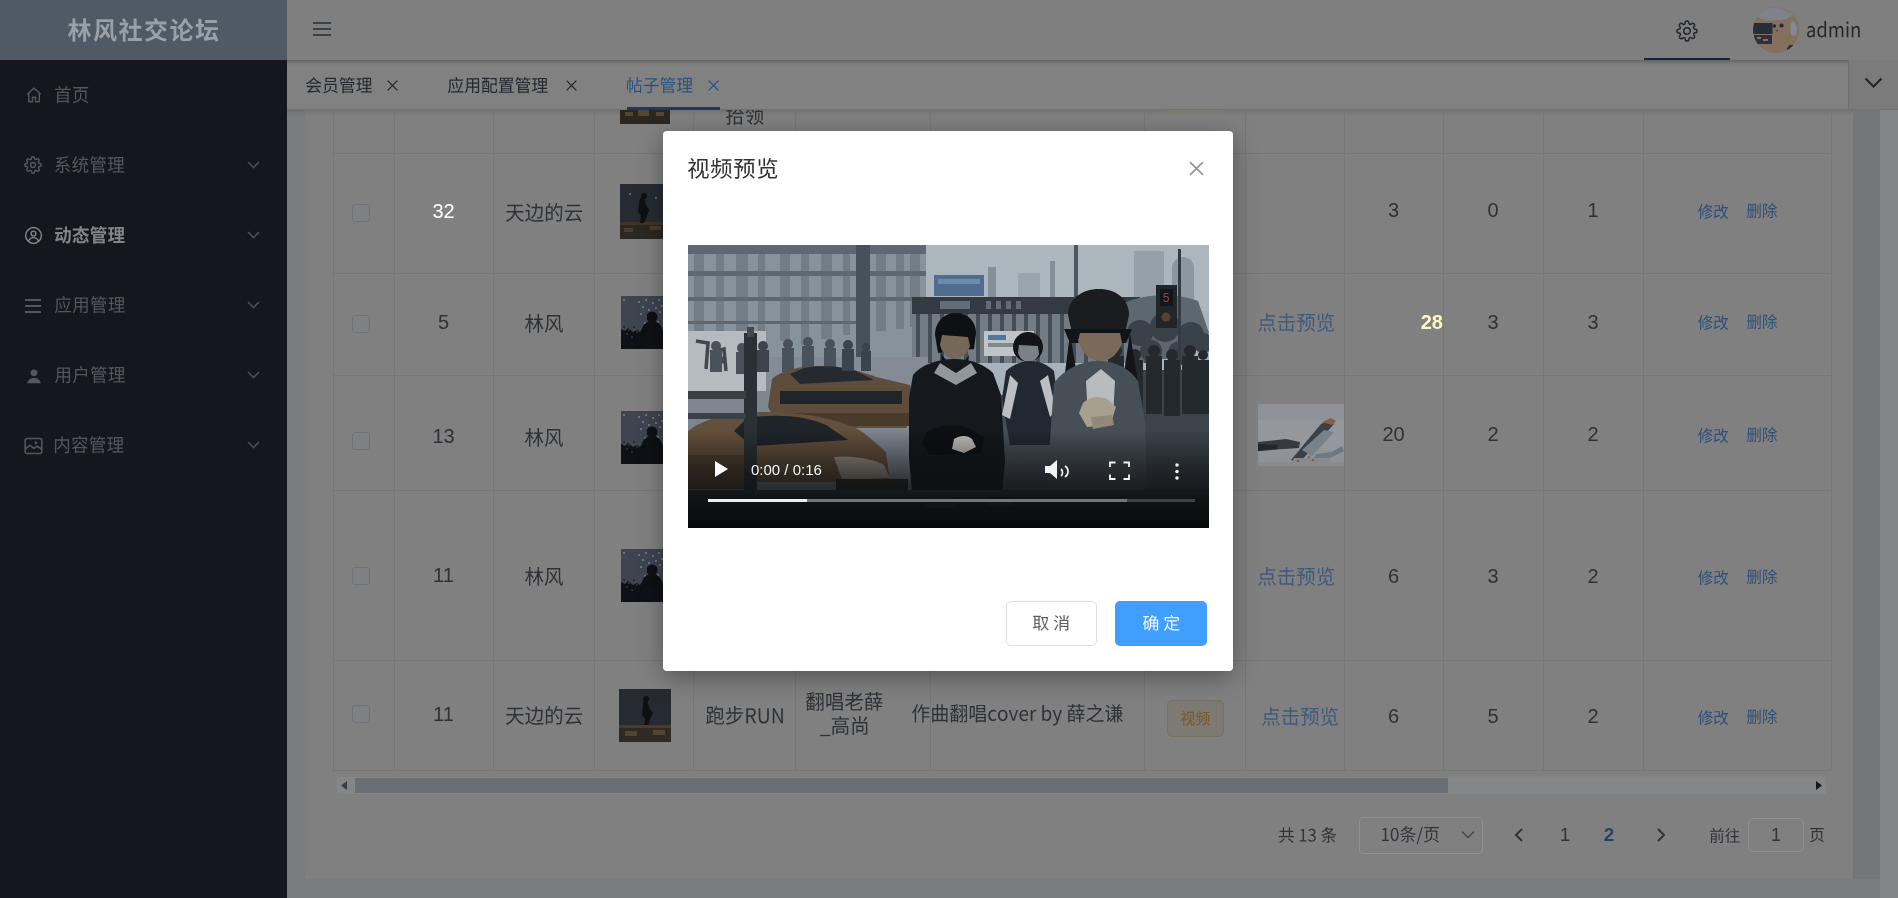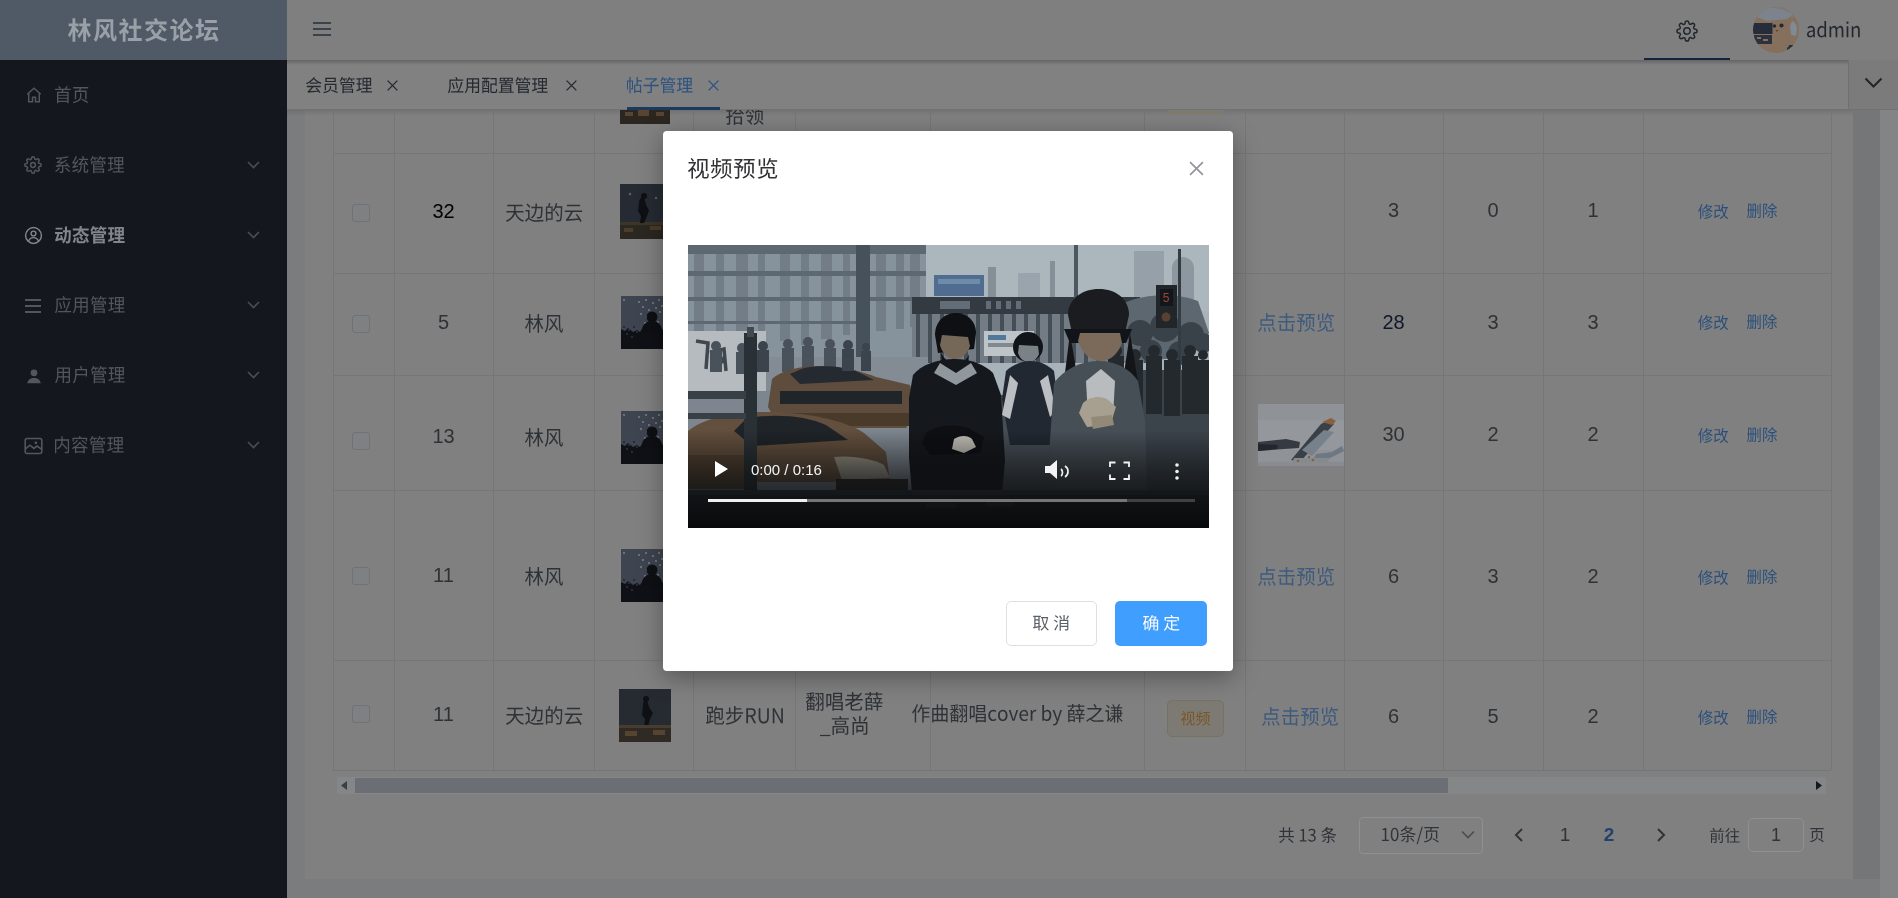--- a/index.html
+++ b/index.html
@@ -120,21 +120,21 @@
 <div class="a" style="left:1543px;top:110px;width:1px;height:660px;background:#757678;"></div>
 <div class="a" style="left:1643px;top:110px;width:1px;height:660px;background:#757678;"></div>
 <div class="a" style="left:1831px;top:110px;width:1px;height:660px;background:#757678;"></div>
 <div class="a" style="left:333px;top:153px;width:1498px;height:1px;background:#757678;"></div>
 <div class="a" style="left:333px;top:273px;width:1498px;height:1px;background:#757678;"></div>
 <div class="a" style="left:333px;top:375px;width:1498px;height:1px;background:#757678;"></div>
 <div class="a" style="left:333px;top:490px;width:1498px;height:1px;background:#757678;"></div>
 <div class="a" style="left:333px;top:660px;width:1498px;height:1px;background:#757678;"></div>
 <div class="a" style="left:333px;top:770px;width:1498px;height:1px;background:#757678;"></div>
 <div class="a" style="left:352px;top:204px;width:18px;height:18px;border:1px solid #6f7276;border-radius:3px;box-sizing:border-box;background:#7e8082;"></div>
-<div class="a" style="left:394px;top:199px;width:99px;text-align:center;font-size:20px;font-weight:normal;color:#000000;line-height:24px;">32</div>
+<div class="a" style="left:394px;top:199px;width:99px;text-align:center;font-size:20px;font-weight:normal;color:#ffffff;line-height:24px;">32</div>
 <div class="a" style="left:505.9px;top:202.5px"><svg width="78" height="20" viewBox="0 0 78 20">
       <g fill="#2e3236" transform="translate(-0.81,17.28) scale(0.019500,-0.020475)">
         <path transform="translate(0 0)" d="M542 418Q591 261 697 149Q803 37 966 -10Q958 -18 948 -29Q938 -41 929 -54Q921 -67 915 -77Q803 -40 717 27Q632 94 571 188Q511 282 473 400ZM102 763H894V687H102ZM66 455H937V379H66ZM454 737H533V568Q533 506 525 437Q517 369 493 299Q469 229 420 161Q372 94 292 33Q211 -28 91 -78Q86 -69 77 -57Q69 -45 60 -34Q50 -22 42 -15Q155 31 230 87Q306 143 351 204Q395 265 418 328Q440 391 447 452Q454 514 454 568Z"></path>
         <path transform="translate(1000 0)" d="M342 661H877V589H342ZM845 661H921Q921 661 921 654Q921 647 921 639Q921 630 920 625Q915 497 910 408Q904 319 897 262Q889 204 880 171Q871 138 858 123Q843 104 825 96Q807 88 781 86Q758 84 719 85Q681 85 639 87Q637 105 630 126Q624 147 613 164Q657 160 696 159Q734 159 751 159Q765 158 774 161Q784 163 791 171Q801 182 809 213Q817 243 823 298Q829 354 835 440Q840 525 845 647ZM553 825H632Q629 706 621 597Q612 488 587 393Q561 297 509 219Q457 141 367 85Q358 98 343 114Q328 130 313 140Q398 191 446 262Q494 334 516 423Q538 511 545 613Q551 715 553 825ZM249 501V72H173V427H42V501ZM82 784 140 825Q168 800 198 770Q228 741 254 711Q281 682 297 660L236 612Q220 635 195 666Q169 696 139 727Q110 758 82 784ZM209 124Q234 124 257 104Q281 84 325 56Q375 24 441 15Q508 6 596 6Q642 6 693 8Q743 9 793 12Q844 15 890 18Q936 22 974 26Q969 16 964 1Q959 -15 955 -30Q951 -46 950 -58Q923 -60 879 -62Q835 -64 783 -65Q732 -67 681 -68Q631 -69 593 -69Q495 -69 428 -58Q361 -46 306 -12Q275 9 249 30Q224 51 208 51Q192 51 171 33Q151 14 128 -16Q105 -46 80 -82L24 -9Q76 49 124 86Q171 124 209 124Z"></path>
         <path transform="translate(2000 0)" d="M131 679H435V25H131V93H366V612H131ZM87 679H156V-54H87ZM126 401H402V335H126ZM240 842 321 828Q306 781 288 733Q271 685 256 651L195 666Q204 691 212 722Q221 753 228 785Q236 817 240 842ZM578 682H885V613H578ZM858 682H929Q929 682 929 675Q929 668 929 658Q929 649 928 644Q922 472 916 353Q911 234 903 158Q895 83 884 41Q874 -1 859 -19Q842 -41 824 -50Q805 -58 778 -61Q753 -63 712 -62Q672 -62 629 -59Q628 -43 622 -22Q615 -1 604 13Q654 9 694 8Q735 7 753 7Q768 7 778 10Q787 14 796 24Q808 37 818 78Q827 118 834 193Q841 268 847 385Q853 501 858 666ZM598 844 670 828Q652 753 627 682Q601 610 571 547Q540 484 506 436Q499 442 488 450Q476 459 464 467Q452 474 443 479Q478 524 507 582Q536 641 559 708Q582 775 598 844ZM552 423 611 456Q639 421 669 379Q700 337 726 298Q753 259 769 229L705 189Q690 220 665 260Q639 301 609 343Q580 386 552 423Z"></path>
         <path transform="translate(3000 0)" d="M165 760H842V684H165ZM56 478H945V401H56ZM620 277 688 312Q731 256 776 191Q821 127 860 67Q899 6 924 -41L852 -83Q828 -36 789 27Q750 89 706 155Q661 221 620 277ZM141 -44Q139 -34 134 -19Q129 -4 123 12Q118 28 112 40Q130 44 148 64Q166 83 189 114Q202 129 226 163Q250 197 280 245Q309 292 339 347Q369 402 393 457L484 426Q444 347 396 271Q349 194 299 126Q249 58 199 4V2Q199 2 190 -3Q182 -7 170 -15Q159 -22 150 -29Q141 -37 141 -44ZM141 -44 140 20 197 52 802 98Q804 81 809 60Q814 39 818 26Q674 14 570 5Q467 -4 396 -11Q325 -17 279 -21Q234 -26 208 -29Q181 -33 166 -36Q152 -39 141 -44Z"></path>
       </g>
     </svg></div>
 <svg class="a" style="left:620px;top:184px" width="48" height="55" viewBox="0 0 48 55">
     <rect width="48" height="55" fill="#262b33"></rect>
@@ -202,21 +202,21 @@
     </g>
   </svg>
 <div class="a" style="left:1258.0px;top:312.6px"><svg width="77" height="20" viewBox="0 0 77 20">
       <g fill="#3e5a7d" transform="translate(-0.81,17.22) scale(0.019500,-0.020475)">
         <path transform="translate(0 0)" d="M455 840H530V499H455ZM237 465V286H760V465ZM166 536H835V216H166ZM490 734H910V663H490ZM340 128 411 134Q419 103 424 66Q430 30 433 -4Q437 -37 437 -61L361 -71Q361 -46 358 -12Q356 22 351 59Q346 96 340 128ZM547 127 615 142Q631 112 645 76Q660 41 672 8Q685 -25 690 -50L617 -69Q612 -44 601 -10Q590 24 576 60Q562 96 547 127ZM751 135 818 161Q844 129 869 93Q895 57 917 21Q939 -14 951 -42L880 -72Q869 -44 848 -8Q827 28 801 66Q776 103 751 135ZM177 155 248 136Q224 78 188 19Q151 -40 110 -79L42 -46Q82 -12 118 44Q154 99 177 155Z"></path>
         <path transform="translate(1000 0)" d="M139 685H868V610H139ZM65 453H937V378H65ZM464 839H542V1H464ZM775 301H852V-80H775ZM148 301H227V50H825V-23H148Z"></path>
         <path transform="translate(2000 0)" d="M59 792H384V725H59ZM38 470H420V403H38ZM203 441H275V8Q275 -22 267 -39Q259 -56 238 -65Q217 -74 182 -76Q148 -78 96 -78Q94 -63 87 -42Q80 -22 72 -6Q111 -7 143 -7Q174 -7 184 -7Q195 -6 199 -3Q203 0 203 10ZM361 792H377L391 796L437 764Q414 726 383 686Q352 646 319 611Q286 575 255 549Q248 559 235 571Q222 584 212 592Q240 616 268 648Q296 680 321 714Q346 749 361 778ZM399 470H409L420 473L467 460Q448 403 425 342Q403 282 383 241L326 256Q338 281 351 316Q364 350 376 388Q389 425 399 459ZM88 608 129 656Q167 632 211 603Q254 573 295 545Q335 517 361 496L318 441Q293 462 253 492Q213 521 170 552Q126 583 88 608ZM464 796H959V728H464ZM684 763 767 752Q752 709 737 665Q722 621 709 589L644 603Q655 637 666 682Q678 727 684 763ZM670 495H741V294Q741 247 732 197Q723 146 694 97Q665 49 608 5Q552 -40 456 -75Q449 -63 436 -47Q423 -31 410 -21Q499 9 552 47Q604 85 629 128Q654 171 662 214Q670 257 670 295ZM725 88 775 134Q806 110 841 81Q877 52 908 24Q940 -5 960 -26L908 -79Q889 -56 858 -27Q827 2 792 33Q757 63 725 88ZM500 628H919V154H846V559H570V152H500Z"></path>
         <path transform="translate(3000 0)" d="M578 738H935V671H578ZM586 841 658 826Q642 765 620 706Q598 646 571 594Q545 543 515 503Q508 508 497 516Q485 523 473 530Q461 537 451 541Q497 597 531 677Q566 757 586 841ZM644 626 708 653Q735 630 761 602Q788 573 809 546Q831 518 844 496L777 464Q764 487 743 516Q721 544 696 573Q670 602 644 626ZM115 784H188V502H115ZM324 830H397V469H324ZM528 183H603V27Q603 9 613 3Q623 -2 658 -2Q667 -2 688 -2Q710 -2 736 -2Q763 -2 786 -2Q809 -2 820 -2Q840 -2 850 5Q861 12 865 34Q869 57 871 102Q883 93 903 86Q922 79 937 76Q933 19 922 -12Q912 -42 890 -54Q867 -66 827 -66Q821 -66 803 -66Q785 -66 762 -66Q740 -66 716 -66Q693 -66 675 -66Q657 -66 651 -66Q602 -66 576 -58Q549 -50 538 -30Q528 -10 528 26ZM457 326H535V246Q535 215 527 180Q519 146 495 111Q471 76 425 42Q379 8 303 -24Q227 -55 114 -82Q109 -73 101 -62Q93 -51 84 -40Q75 -29 66 -22Q176 1 247 28Q319 55 361 83Q403 112 424 141Q444 169 450 197Q457 224 457 248ZM196 439H819V127H741V372H270V121H196Z"></path>
       </g>
     </svg></div>
-<div class="a" style="left:1344px;top:310px;width:99px;text-align:center;font-size:20px;font-weight:normal;color:#0f172a;line-height:24px;">28</div>
+<div class="a" style="left:1344px;top:310px;width:99px;text-align:right;font-size:20px;font-weight:bold;color:#fef9c3;line-height:24px;">28</div>
 <div class="a" style="left:1443px;top:310px;width:100px;text-align:center;font-size:20px;font-weight:normal;color:#2e3236;line-height:24px;">3</div>
 <div class="a" style="left:1543px;top:310px;width:100px;text-align:center;font-size:20px;font-weight:normal;color:#2e3236;line-height:24px;">3</div>
 <div class="a" style="left:1697.9px;top:314.5px"><svg width="32" height="17" viewBox="0 0 32 17">
       <g fill="#2b4f7a" transform="translate(-0.31,13.68) scale(0.015500,-0.016275)">
         <path transform="translate(0 0)" d="M698 386 755 362Q725 331 682 303Q640 275 592 253Q544 231 496 215Q489 226 477 239Q464 251 454 260Q499 274 545 293Q591 312 631 336Q671 360 698 386ZM794 287 850 263Q812 221 758 187Q703 152 638 126Q574 99 506 80Q500 91 489 106Q478 120 467 130Q531 145 593 168Q655 191 707 221Q760 252 794 287ZM887 179 952 151Q903 92 826 47Q749 3 654 -28Q558 -58 452 -77Q446 -64 435 -47Q424 -29 413 -17Q514 -2 605 24Q696 50 769 89Q843 127 887 179ZM565 841 634 823Q598 734 543 654Q488 573 428 518Q422 524 411 533Q401 541 390 549Q379 558 370 562Q431 613 482 687Q534 760 565 841ZM555 731H871V668H517ZM540 692Q570 635 628 580Q687 524 773 481Q859 438 972 416Q965 409 957 398Q949 387 942 376Q934 365 930 356Q817 382 730 430Q644 477 585 537Q526 596 493 655ZM306 561H370V78H306ZM235 834 305 815Q277 728 238 643Q200 558 154 483Q109 408 59 349Q56 358 49 373Q42 387 35 402Q27 416 20 426Q64 476 104 541Q144 607 178 682Q211 757 235 834ZM153 590 222 659 224 657V-80H153ZM859 731H872L885 734L928 712Q896 634 841 574Q787 514 718 470Q649 427 570 397Q490 368 407 350Q403 362 392 379Q381 397 371 407Q449 421 525 447Q600 473 666 512Q731 550 781 602Q831 654 859 719Z"></path>
         <path transform="translate(1000 0)" d="M561 655H952V585H561ZM596 840 670 827Q651 734 623 647Q595 559 560 483Q525 408 482 350Q476 357 465 367Q455 377 443 388Q432 398 424 404Q466 457 498 526Q531 595 556 676Q580 756 596 840ZM812 614 889 604Q863 431 812 300Q761 170 676 75Q591 -19 461 -84Q457 -74 449 -62Q442 -49 433 -36Q424 -24 416 -16Q539 40 618 126Q697 212 743 333Q790 454 812 614ZM595 591Q621 453 669 334Q716 214 790 125Q864 36 968 -12Q959 -19 949 -30Q939 -42 930 -53Q922 -65 915 -75Q808 -20 732 76Q657 171 608 299Q559 427 529 579ZM88 -32 79 42 114 75 430 188Q431 171 433 150Q436 130 439 117Q352 84 292 61Q233 38 196 22Q159 6 138 -3Q116 -13 106 -19Q95 -26 88 -32ZM88 -32Q86 -21 81 -6Q76 8 70 22Q64 37 58 46Q69 51 79 63Q89 75 89 103V484H165V30Q165 30 157 26Q150 22 138 16Q126 10 115 2Q103 -6 95 -15Q88 -24 88 -32ZM76 770H431V410H107V484H357V696H76Z"></path>
       </g>
     </svg></div>
 <div class="a" style="left:1747.0px;top:314.4px"><svg width="32" height="17" viewBox="0 0 32 17">
       <g fill="#2b4f7a" transform="translate(-0.61,13.78) scale(0.015500,-0.016275)">
@@ -276,21 +276,21 @@
     <path d="M36 54h36l-4 6H34z" fill="#858a8f"></path>
     <g fill="#8a5f3e">
       <circle cx="40" cy="57" r="1.3"></circle>
       <circle cx="48" cy="59" r="1.3"></circle>
       <circle cx="55" cy="56" r="1.3"></circle>
       <circle cx="62" cy="59" r="1.3"></circle>
       <circle cx="51" cy="53" r="1.3"></circle>
     </g>
     <rect y="58" width="86" height="4" fill="#888c90"></rect>
   </svg>
-<div class="a" style="left:1344px;top:422px;width:99px;text-align:center;font-size:20px;font-weight:normal;color:#2e3236;line-height:24px;">30</div>
+<div class="a" style="left:1344px;top:422px;width:99px;text-align:center;font-size:20px;font-weight:normal;color:#2e3236;line-height:24px;">20</div>
 <div class="a" style="left:1443px;top:422px;width:100px;text-align:center;font-size:20px;font-weight:normal;color:#2e3236;line-height:24px;">2</div>
 <div class="a" style="left:1543px;top:422px;width:100px;text-align:center;font-size:20px;font-weight:normal;color:#2e3236;line-height:24px;">2</div>
 <div class="a" style="left:1697.9px;top:427.5px"><svg width="32" height="17" viewBox="0 0 32 17">
       <g fill="#2b4f7a" transform="translate(-0.31,13.68) scale(0.015500,-0.016275)">
         <path transform="translate(0 0)" d="M698 386 755 362Q725 331 682 303Q640 275 592 253Q544 231 496 215Q489 226 477 239Q464 251 454 260Q499 274 545 293Q591 312 631 336Q671 360 698 386ZM794 287 850 263Q812 221 758 187Q703 152 638 126Q574 99 506 80Q500 91 489 106Q478 120 467 130Q531 145 593 168Q655 191 707 221Q760 252 794 287ZM887 179 952 151Q903 92 826 47Q749 3 654 -28Q558 -58 452 -77Q446 -64 435 -47Q424 -29 413 -17Q514 -2 605 24Q696 50 769 89Q843 127 887 179ZM565 841 634 823Q598 734 543 654Q488 573 428 518Q422 524 411 533Q401 541 390 549Q379 558 370 562Q431 613 482 687Q534 760 565 841ZM555 731H871V668H517ZM540 692Q570 635 628 580Q687 524 773 481Q859 438 972 416Q965 409 957 398Q949 387 942 376Q934 365 930 356Q817 382 730 430Q644 477 585 537Q526 596 493 655ZM306 561H370V78H306ZM235 834 305 815Q277 728 238 643Q200 558 154 483Q109 408 59 349Q56 358 49 373Q42 387 35 402Q27 416 20 426Q64 476 104 541Q144 607 178 682Q211 757 235 834ZM153 590 222 659 224 657V-80H153ZM859 731H872L885 734L928 712Q896 634 841 574Q787 514 718 470Q649 427 570 397Q490 368 407 350Q403 362 392 379Q381 397 371 407Q449 421 525 447Q600 473 666 512Q731 550 781 602Q831 654 859 719Z"></path>
         <path transform="translate(1000 0)" d="M561 655H952V585H561ZM596 840 670 827Q651 734 623 647Q595 559 560 483Q525 408 482 350Q476 357 465 367Q455 377 443 388Q432 398 424 404Q466 457 498 526Q531 595 556 676Q580 756 596 840ZM812 614 889 604Q863 431 812 300Q761 170 676 75Q591 -19 461 -84Q457 -74 449 -62Q442 -49 433 -36Q424 -24 416 -16Q539 40 618 126Q697 212 743 333Q790 454 812 614ZM595 591Q621 453 669 334Q716 214 790 125Q864 36 968 -12Q959 -19 949 -30Q939 -42 930 -53Q922 -65 915 -75Q808 -20 732 76Q657 171 608 299Q559 427 529 579ZM88 -32 79 42 114 75 430 188Q431 171 433 150Q436 130 439 117Q352 84 292 61Q233 38 196 22Q159 6 138 -3Q116 -13 106 -19Q95 -26 88 -32ZM88 -32Q86 -21 81 -6Q76 8 70 22Q64 37 58 46Q69 51 79 63Q89 75 89 103V484H165V30Q165 30 157 26Q150 22 138 16Q126 10 115 2Q103 -6 95 -15Q88 -24 88 -32ZM76 770H431V410H107V484H357V696H76Z"></path>
       </g>
     </svg></div>
 <div class="a" style="left:1747.0px;top:427.4px"><svg width="32" height="17" viewBox="0 0 32 17">
       <g fill="#2b4f7a" transform="translate(-0.61,13.78) scale(0.015500,-0.016275)">

